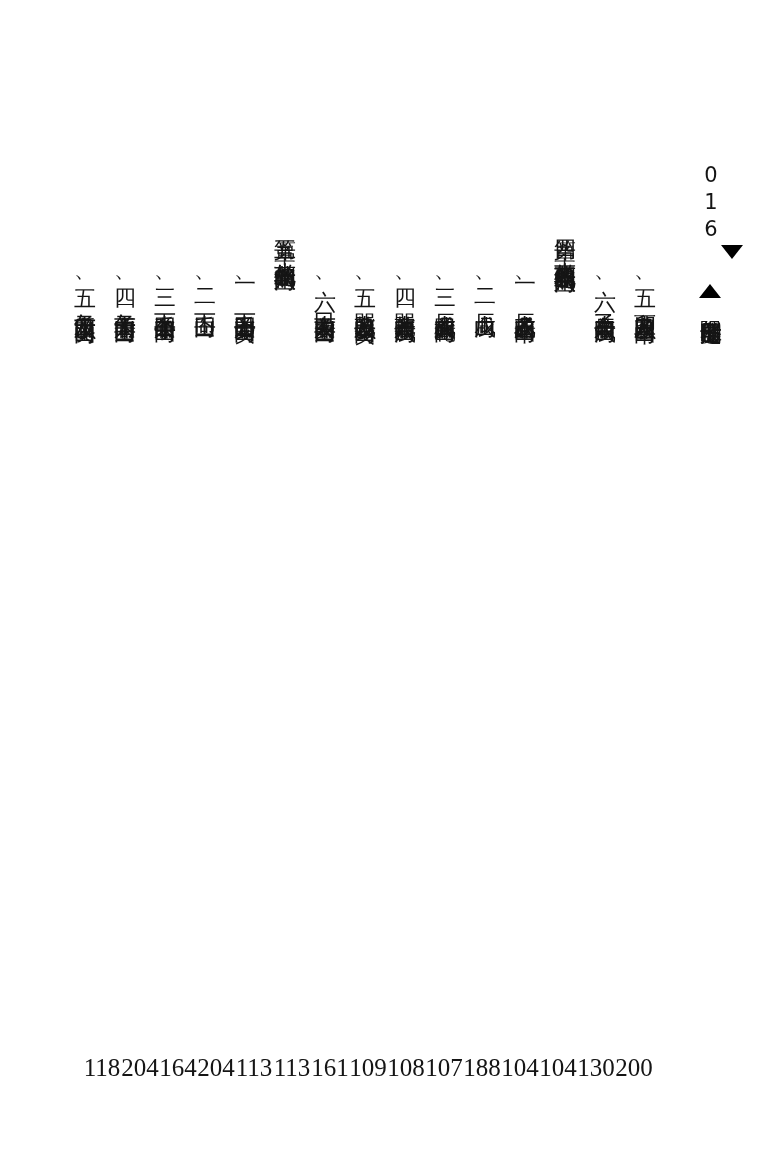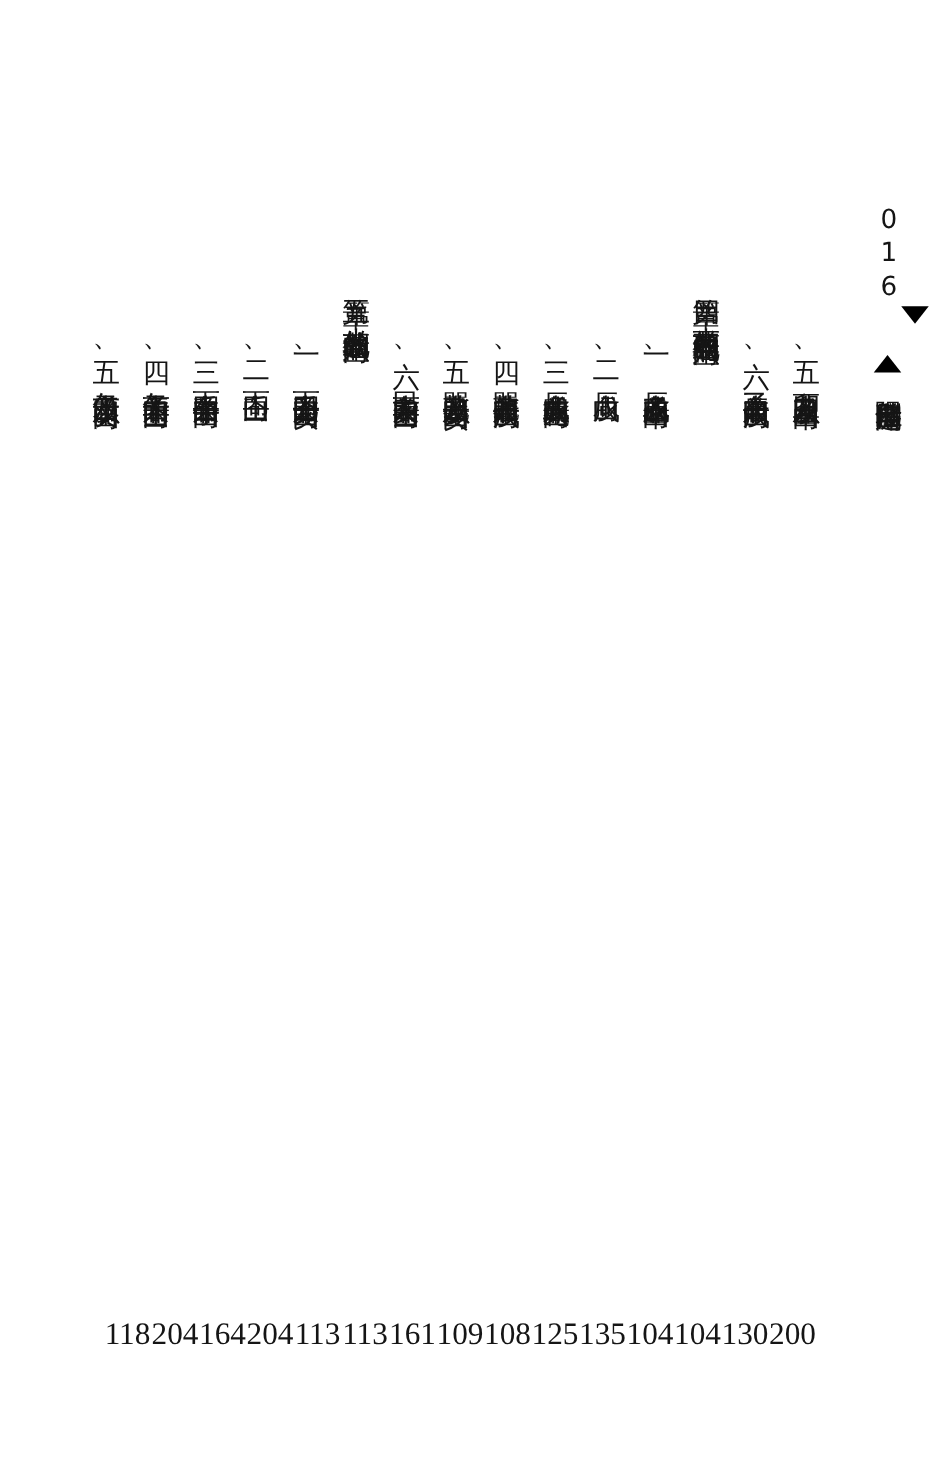--- a/index.html
+++ b/index.html
@@ -160,21 +160,21 @@
   <div class="pagenums">
       <div class="pagenum">118</div>
       <div class="pagenum">204</div>
       <div class="pagenum">164</div>
       <div class="pagenum">204</div>
       <div class="pagenum">113</div>
       <div class="pagenum">113</div>
       <div class="pagenum">161</div>
       <div class="pagenum">109</div>
       <div class="pagenum">108</div>
-      <div class="pagenum">125</div>
-      <div class="pagenum">135</div>
+      <div class="pagenum">107</div>
+      <div class="pagenum">188</div>
       <div class="pagenum">104</div>
       <div class="pagenum">104</div>
       <div class="pagenum">130</div>
       <div class="pagenum">200</div>
     </div>
 
 </div>
 
 </body></html>

